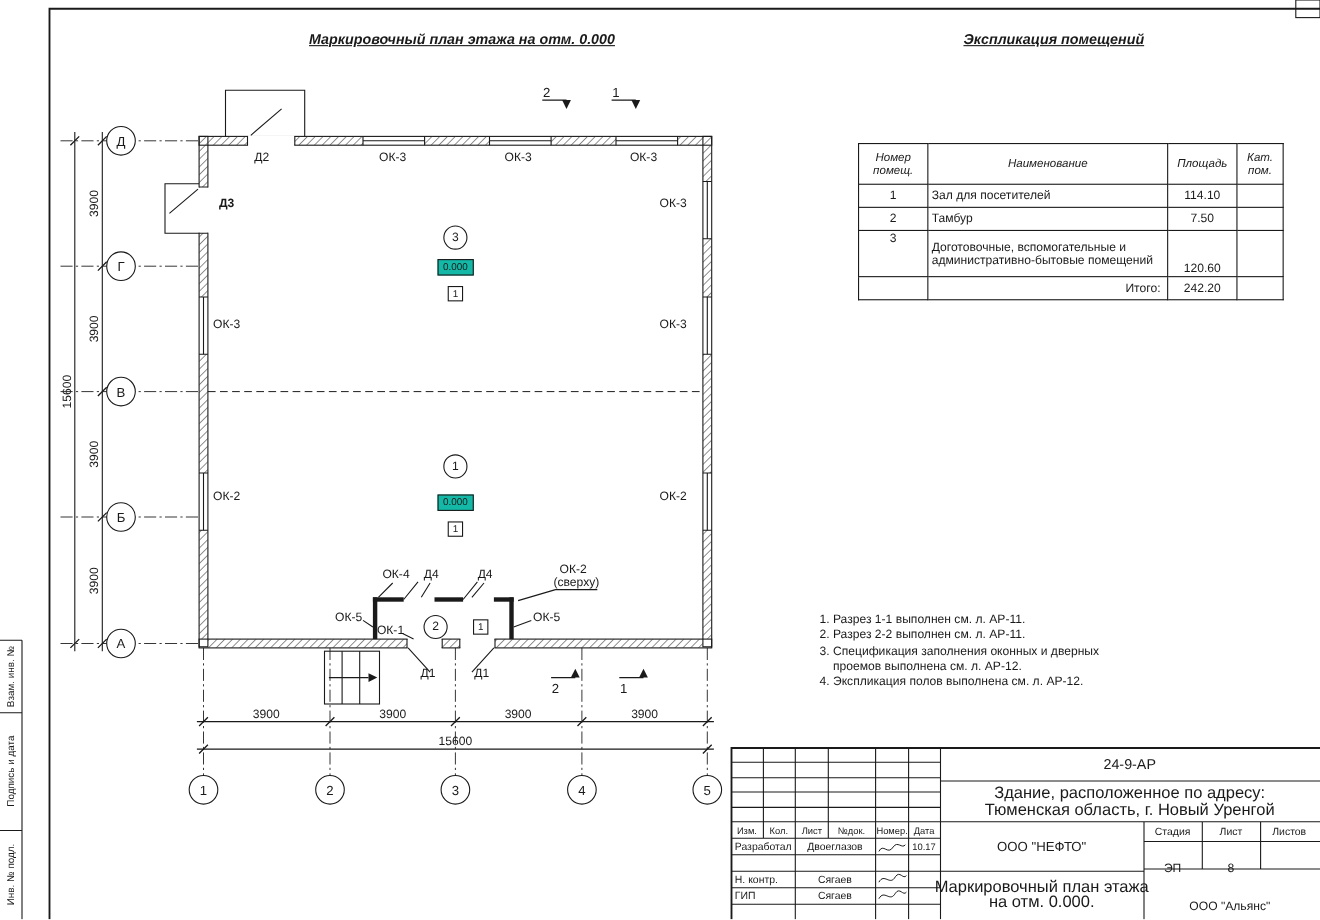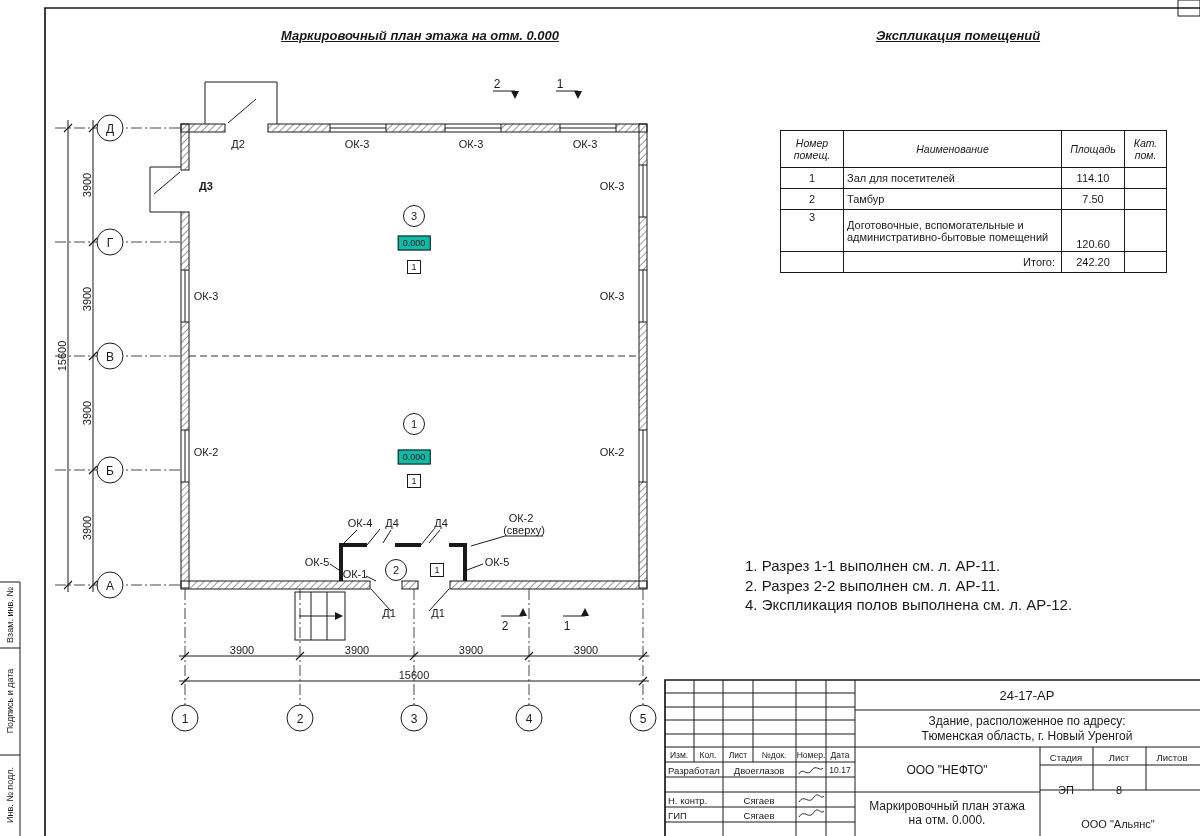--- a/index.html
+++ b/index.html
@@ -41,32 +41,32 @@
   #expl tbody tr.tall{height:42px;}
   #expl th{text-align:center;white-space:pre-line;font-size:10.5px;}
   .c-n{width:56px;text-align:center;}
   .c-name{width:208px;text-align:left;padding-left:4px;white-space:pre-line;}
   .c-area{width:56px;text-align:center;}
   .c-cat{width:35px;text-align:center;font-size:9.5px;}
   tr.tall td.c-n{vertical-align:top;}
   tr.tall td.c-area{vertical-align:bottom;}
   td.total{text-align:right !important;padding-right:6px !important;}
 
-  #notes{position:absolute;left:745px;top:556px;font-size:15px;line-height:1.3;}
+  #notes{position:absolute;left:745px;top:556px;font-size:11px;line-height:1.3;}
   .note{white-space:pre-wrap;}
 
   .side-label{position:absolute;transform:translate(-50%,-50%) rotate(-90deg);font-size:9px;
               white-space:nowrap;}
 
   .tb{position:absolute;white-space:nowrap;color:#1a1a1a;}
   .tb.c{transform:translate(-50%,-50%);}
   .tb.l{transform:translateY(-50%);}
   .tb-8{font-size:8.5px;}
   .tb-9{font-size:9.5px;}
-  .tb-10{font-size:12px;}
+  .tb-10{font-size:15px;}
   .tb-11{font-size:11px;margin-top:12px;}
   .tb-12{font-size:12px;}
   .tb-13{font-size:13px;}
 </style>
 </head>
 <body>
 
 <div class="sheet">
 
   <svg width="1200" height="836" viewBox="0 0 1200 836">
@@ -278,28 +278,30 @@
           <td class="c-name total">Итого:</td>
           <td class="c-area">242.20</td>
           <td class="c-cat"></td>
         </tr>
       </tbody>
   </table>
 
   <div id="notes">
       <div class="note">1. Разрез 1-1 выполнен см. л. АР-11.</div>
       <div class="note">2. Разрез 2-2 выполнен см. л. АР-11.</div>
+      <div class="note">3. Спецификация заполнения оконных и дверных
+    проемов выполнена см. л. АР-12.</div>
       <div class="note">4. Экспликация полов выполнена см. л. АР-12.</div>
     </div>
 
   <div class="side-label" style="left:10px;top:615px">Взам. инв. №</div>
   <div class="side-label" style="left:10px;top:701px">Подпись и дата</div>
   <div class="side-label" style="left:10px;top:795px">Инв. № подл.</div>
 
-  <div class="tb c tb-13" style="left:1027px;top:695px">24-17-АР</div>
+  <div class="tb c tb-13" style="left:1027px;top:695px">24-9-АР</div>
   <div class="tb c tb-10" style="left:1027px;top:721px">Здание, расположенное по адресу:</div>
   <div class="tb c tb-10" style="left:1027px;top:736px">Тюменская область, г. Новый Уренгой</div>
 
   <div class="tb c tb-8" style="left:679px;top:755px">Изм.</div>
   <div class="tb c tb-8" style="left:708px;top:755px">Кол.</div>
   <div class="tb c tb-8" style="left:738px;top:755px">Лист</div>
   <div class="tb c tb-8" style="left:774px;top:755px">№док.</div>
   <div class="tb c tb-8" style="left:811px;top:755px">Номер.</div>
   <div class="tb c tb-8" style="left:840px;top:755px">Дата</div>
 

